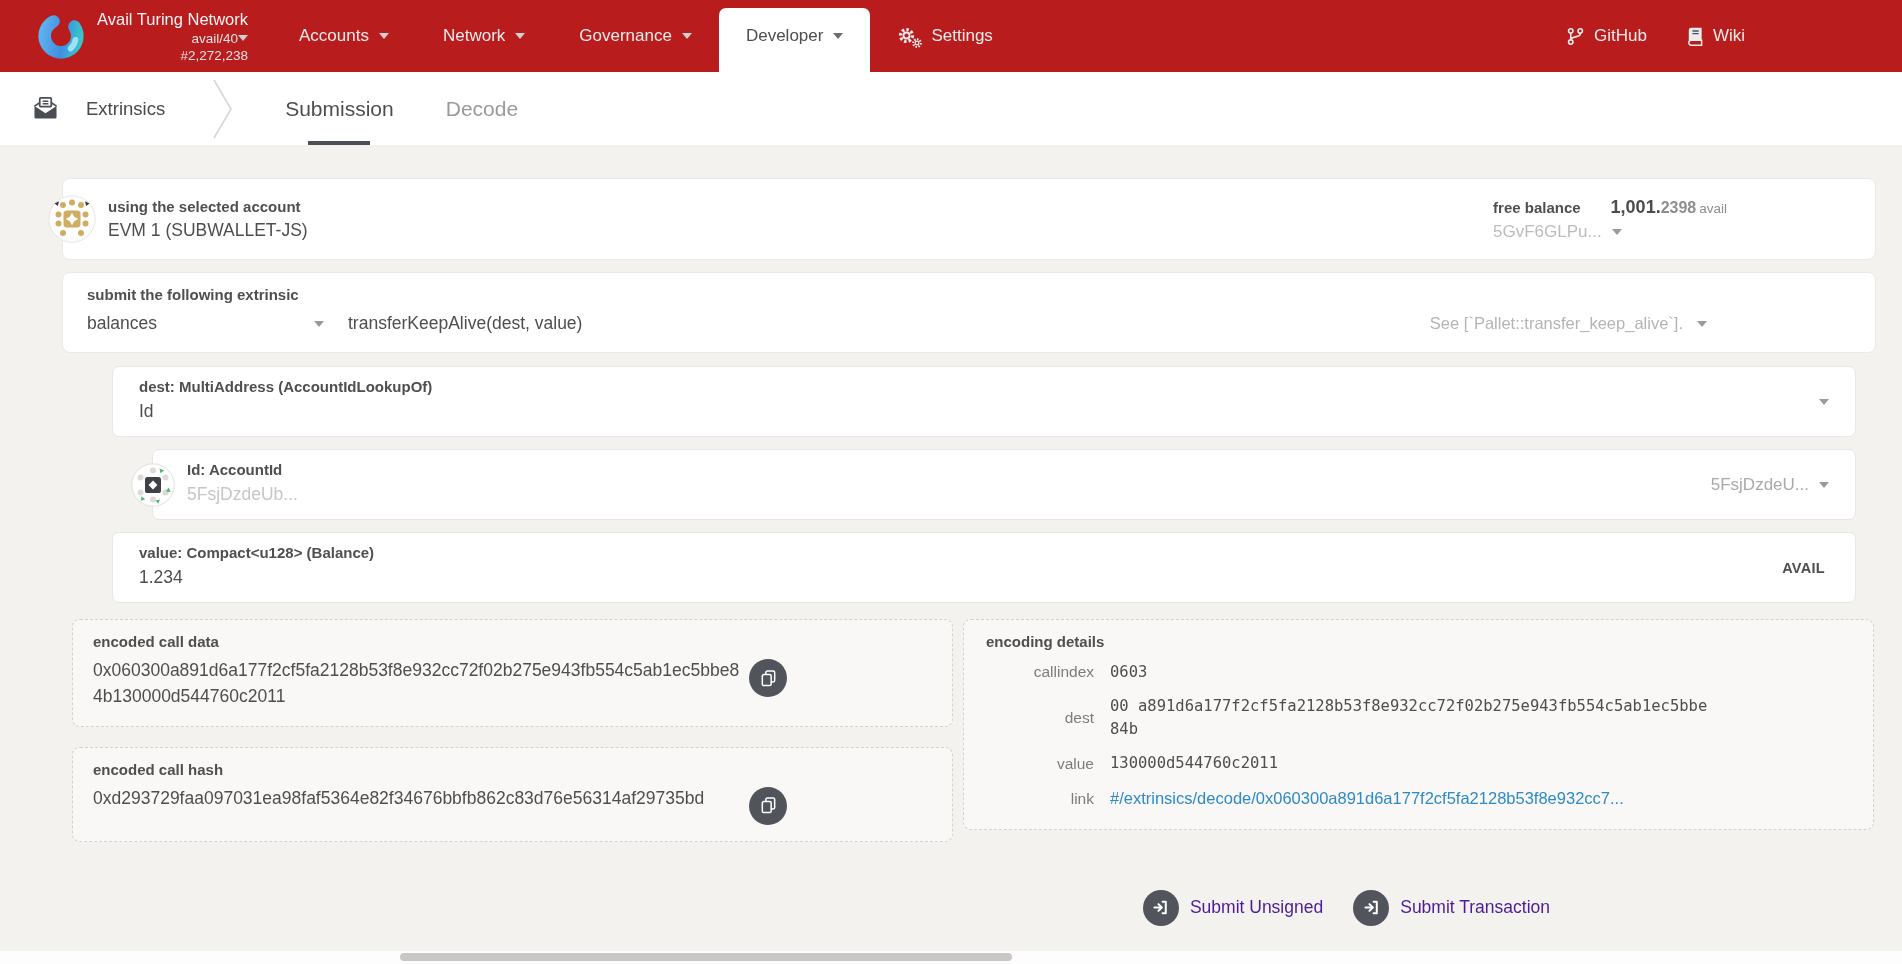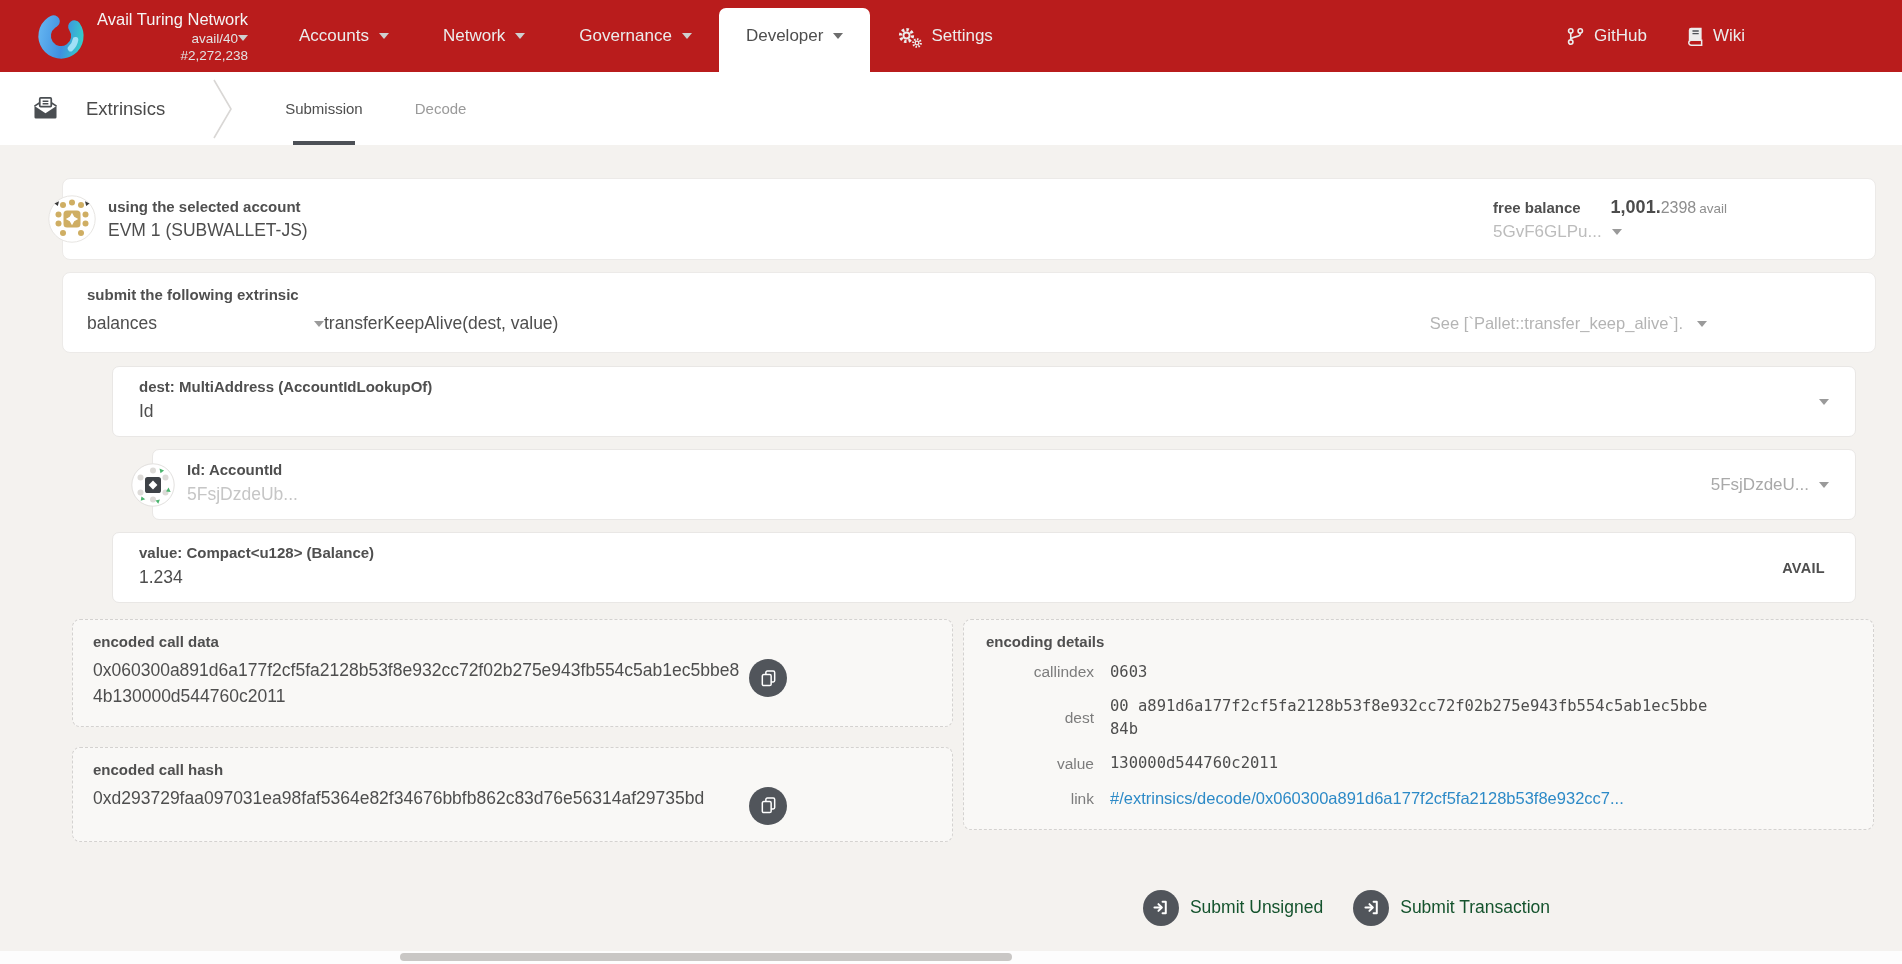--- a/index.html
+++ b/index.html
@@ -38,21 +38,21 @@
 
   .top-right { margin-left:auto; display:flex; align-items:center; gap:40px; margin-right:157px; }
   .ext-link { display:flex; align-items:flex-end; gap:9px; color:#ececec; font-size:17px; cursor:pointer; white-space:nowrap; }
 
   
   .subheader { height:73px; background:#fff; display:flex; align-items:center; padding-left:33px; }
   .envelope { display:flex; }
   .section-title { font-size:18.5px; color:#4a4a4a; margin-left:28px; }
   .chev-sep { margin-left:46px; display:flex; }
   .tabs { display:flex; height:100%; margin-left:24px; }
-  .tab { display:flex; align-items:center; font-size:15px; color:#9a9a9a; padding:0 26px;
+  .tab { display:flex; align-items:center; font-size:21px; color:#9a9a9a; padding:0 26px;
          position:relative; cursor:pointer; }
   .tab--active { color:#4e4e4e; }
   .tab--active::after { content:""; position:absolute; left:50%; transform:translateX(-50%);
                         bottom:0; width:62px; height:4px; background:#4c5056; }
 
   
   .content { padding:33px 0 0 62px; }
   .card { width:1814px; background:#fff; border:1px solid #eceae8; border-radius:8px; }
 
   .field-label { font-size:15px; font-weight:700; color:#4f4f4f; }
@@ -60,30 +60,30 @@
 
   .account-card { height:82px; display:flex; align-items:center; position:relative;
                   padding-left:45px; padding-right:148px; margin-bottom:12px; }
   .identicon--account { position:absolute; left:-15px; top:50%; transform:translateY(-50%);
                         width:48px; height:48px; cursor:pointer; }
   .account-left { display:flex; flex-direction:column; justify-content:center; cursor:pointer; }
   .account-left .field-value { margin-top:5px; }
   .account-right { margin-left:auto; display:flex; flex-direction:column; align-items:flex-start; }
   .balance-row { display:flex; align-items:baseline; gap:30px; }
   .balance { font-size:18px; font-weight:700; color:#4c4c4c; white-space:nowrap; }
-  .balance .frac { font-weight:400; color:#8e8e8e; font-size:16px;margin-top:44px; }
+  .balance .frac { font-weight:700; color:#8e8e8e; font-size:16px;margin-top:44px; }
   .balance .unit { font-weight:400; color:#8e8e8e; font-size:13.5px; margin-left:3px; }
   .addr-row { display:flex; align-items:center; gap:10px; margin-top:4px; cursor:pointer; }
   .addr { font-size:17px; color:#bcbcbc; }
 
   .extrinsic-card { padding:13px 0 18px 24px; margin-bottom:13px; }
   .select-row { display:flex; align-items:center; margin-top:10px; }
   .pallet-select { width:237px; display:flex; align-items:center; justify-content:space-between;
                    font-size:17.5px; cursor:pointer; }
-  .method-select { flex:1; display:flex; align-items:center; margin-right:168px;
+  .method-select { flex:1; display:flex; align-items:center; margin-left:24px; margin-right:168px;
                    font-size:17.5px; cursor:pointer; }
   .method-doc { margin-left:auto; color:#b4b4b4; font-size:16.5px; margin-right:14px; white-space:nowrap; }
 
   .param-box { position:relative; margin-left:50px; width:1744px; background:#fff;
                border:1px solid #e9e7e5; border-radius:7px; padding:11px 26px 14px; margin-bottom:12px; }
   .param-box .field-value { margin-top:6px; }
   .param-caret { position:absolute; right:26px; top:50%; margin-top:-3px; }
   .param-box--id { margin-left:90px; width:1704px; padding-left:34px; }
   .identicon--id { position:absolute; left:-22px; top:50%; transform:translateY(-50%);
                    width:44px; height:44px; }
@@ -110,21 +110,21 @@
                   margin-top:11px; }
   .dkey { text-align:right; color:#7c7c7c; font-size:15.5px; align-self:center; }
   .dval { font-family:"DejaVu Sans Mono", monospace; font-size:15.5px; color:#4e4e4e;
           max-width:600px; word-break:break-all; line-height:1.45; }
   .dval.link { font-family:"Liberation Sans", sans-serif; color:#2d8ac7; font-size:16.5px;
                cursor:pointer; }
 
   .actions { display:flex; justify-content:flex-end; gap:30px; margin-top:48px;
              width:1814px; padding-right:326px; }
   .submit-btn { display:flex; align-items:center; gap:11px; background:none; border:none;
-                font-family:inherit; font-size:17.5px; color:#14532d; cursor:pointer; white-space:nowrap; }
+                font-family:inherit; font-size:17.5px; color:#4c1d95; cursor:pointer; white-space:nowrap; }
   .circle-icon { width:36px; height:36px; border-radius:50%; background:#51555b;
                  display:flex; align-items:center; justify-content:center; flex:none; }
 
   .hscroll { position:absolute; left:0; bottom:0; width:100%; height:13px; background:#fdfdfd; }
   .hthumb { position:absolute; left:400px; top:2px; width:612px; height:8px; border-radius:4px;
             background:#c9c7c5; cursor:pointer; }
 </style>
 </head>
 <body>
 

